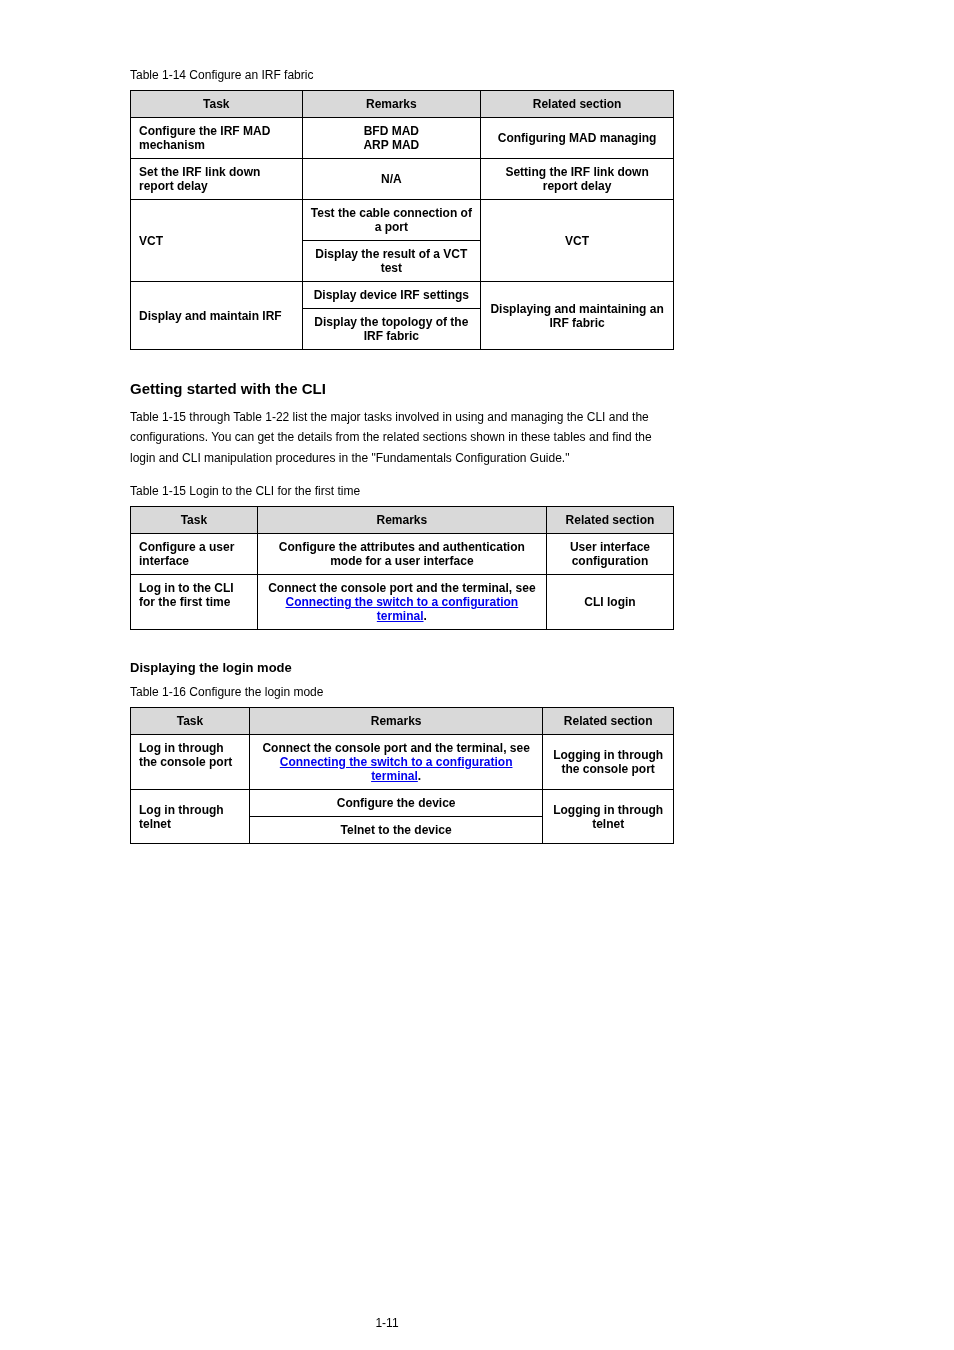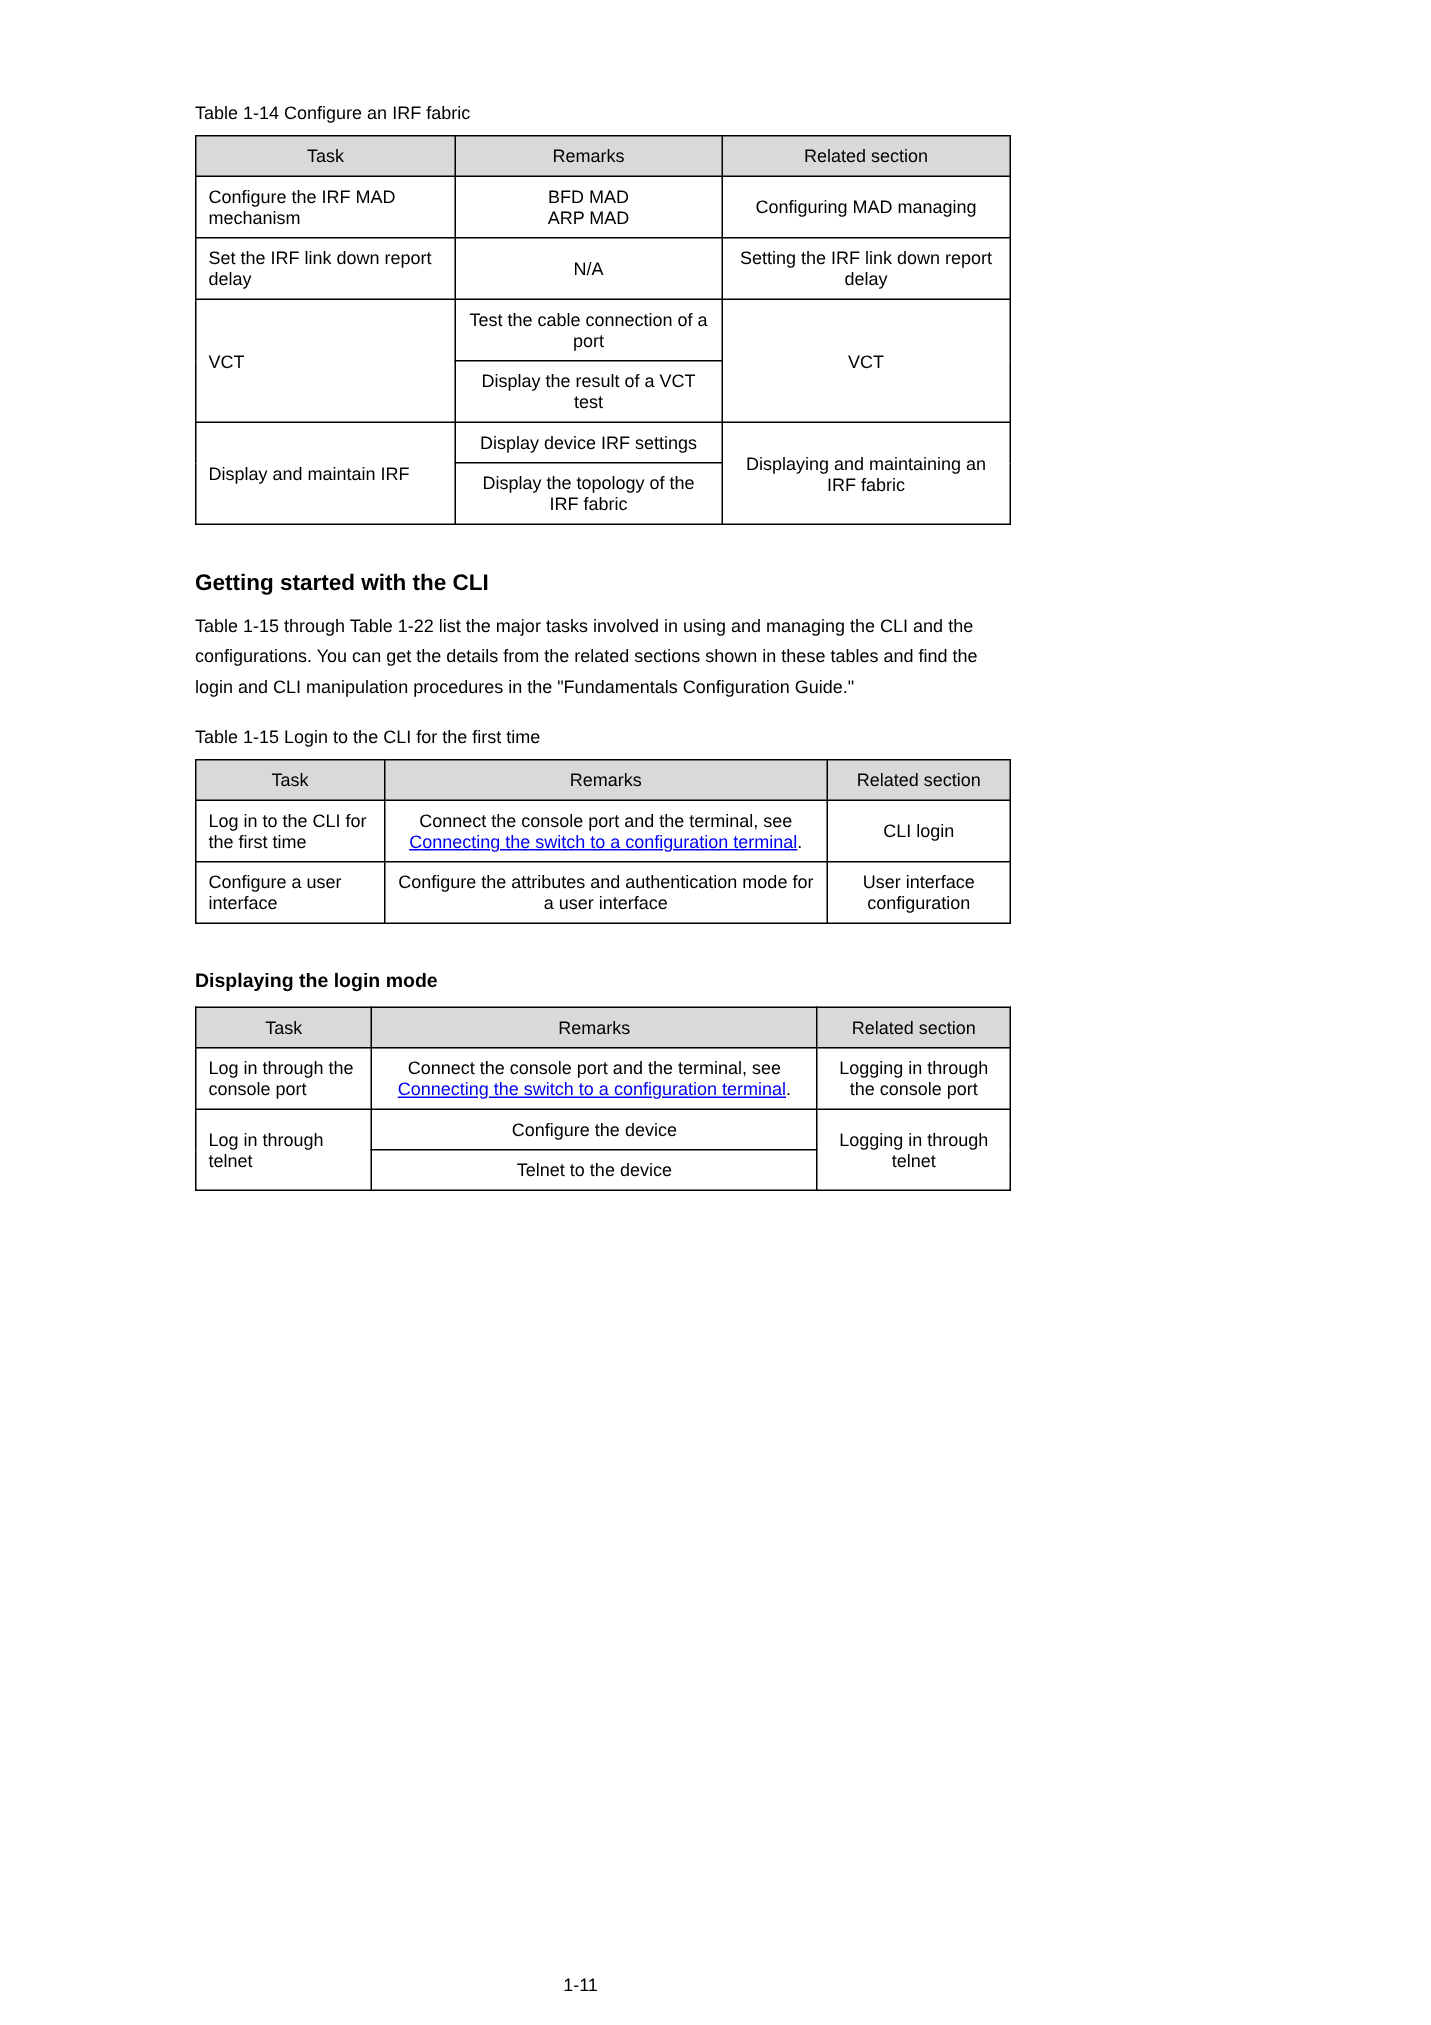--- a/index.html
+++ b/index.html
@@ -26,21 +26,21 @@
     border-collapse: collapse;
     width: 100%;
     font-size: 12px;
     margin-bottom: 24px;
   }
   td, th {
     border: 1px solid #000;
     padding: 6px 8px;
     text-align: left;
     vertical-align: top;
-    font-weight: normal;
+    font-weight: bold;
   }
   thead th {
     background: #d9d9d9;
   }
   .mid { text-align: center; vertical-align: middle; }
   .left { text-align: left; }
   .para {
     font-size: 12px;
     line-height: 1.7;
     margin: 10px 0 16px 0;
@@ -116,36 +116,37 @@
   <table>
     <thead>
       <tr>
         <th class="mid">Task</th>
         <th class="mid">Remarks</th>
         <th class="mid">Related section</th>
       </tr>
     </thead>
     <tbody>
       <tr>
+        <td class="left">Configure a user interface</td>
+        <td class="mid">Configure the attributes and authentication mode for a user interface</td>
+        <td class="mid">User interface configuration</td>
+      </tr>
+      <tr>
         <td class="left">Log in to the CLI for the first time</td>
         <td class="mid">
           <span>Connect the console port and the terminal, see </span>
           <a href="#" class="link">Connecting the switch to a configuration terminal</a><span>.</span>
         </td>
         <td class="mid">CLI login</td>
       </tr>
-      <tr>
-        <td class="left">Configure a user interface</td>
-        <td class="mid">Configure the attributes and authentication mode for a user interface</td>
-        <td class="mid">User interface configuration</td>
-      </tr>
     </tbody>
   </table>
 
   <div class="sect-title" style="font-size:13px">Displaying the login mode</div>
+  <div class="tbl-title">Table 1-16 Configure the login mode</div>
 
   <table>
     <thead>
       <tr>
         <th class="mid">Task</th>
         <th class="mid">Remarks</th>
         <th class="mid">Related section</th>
       </tr>
     </thead>
     <tbody>

